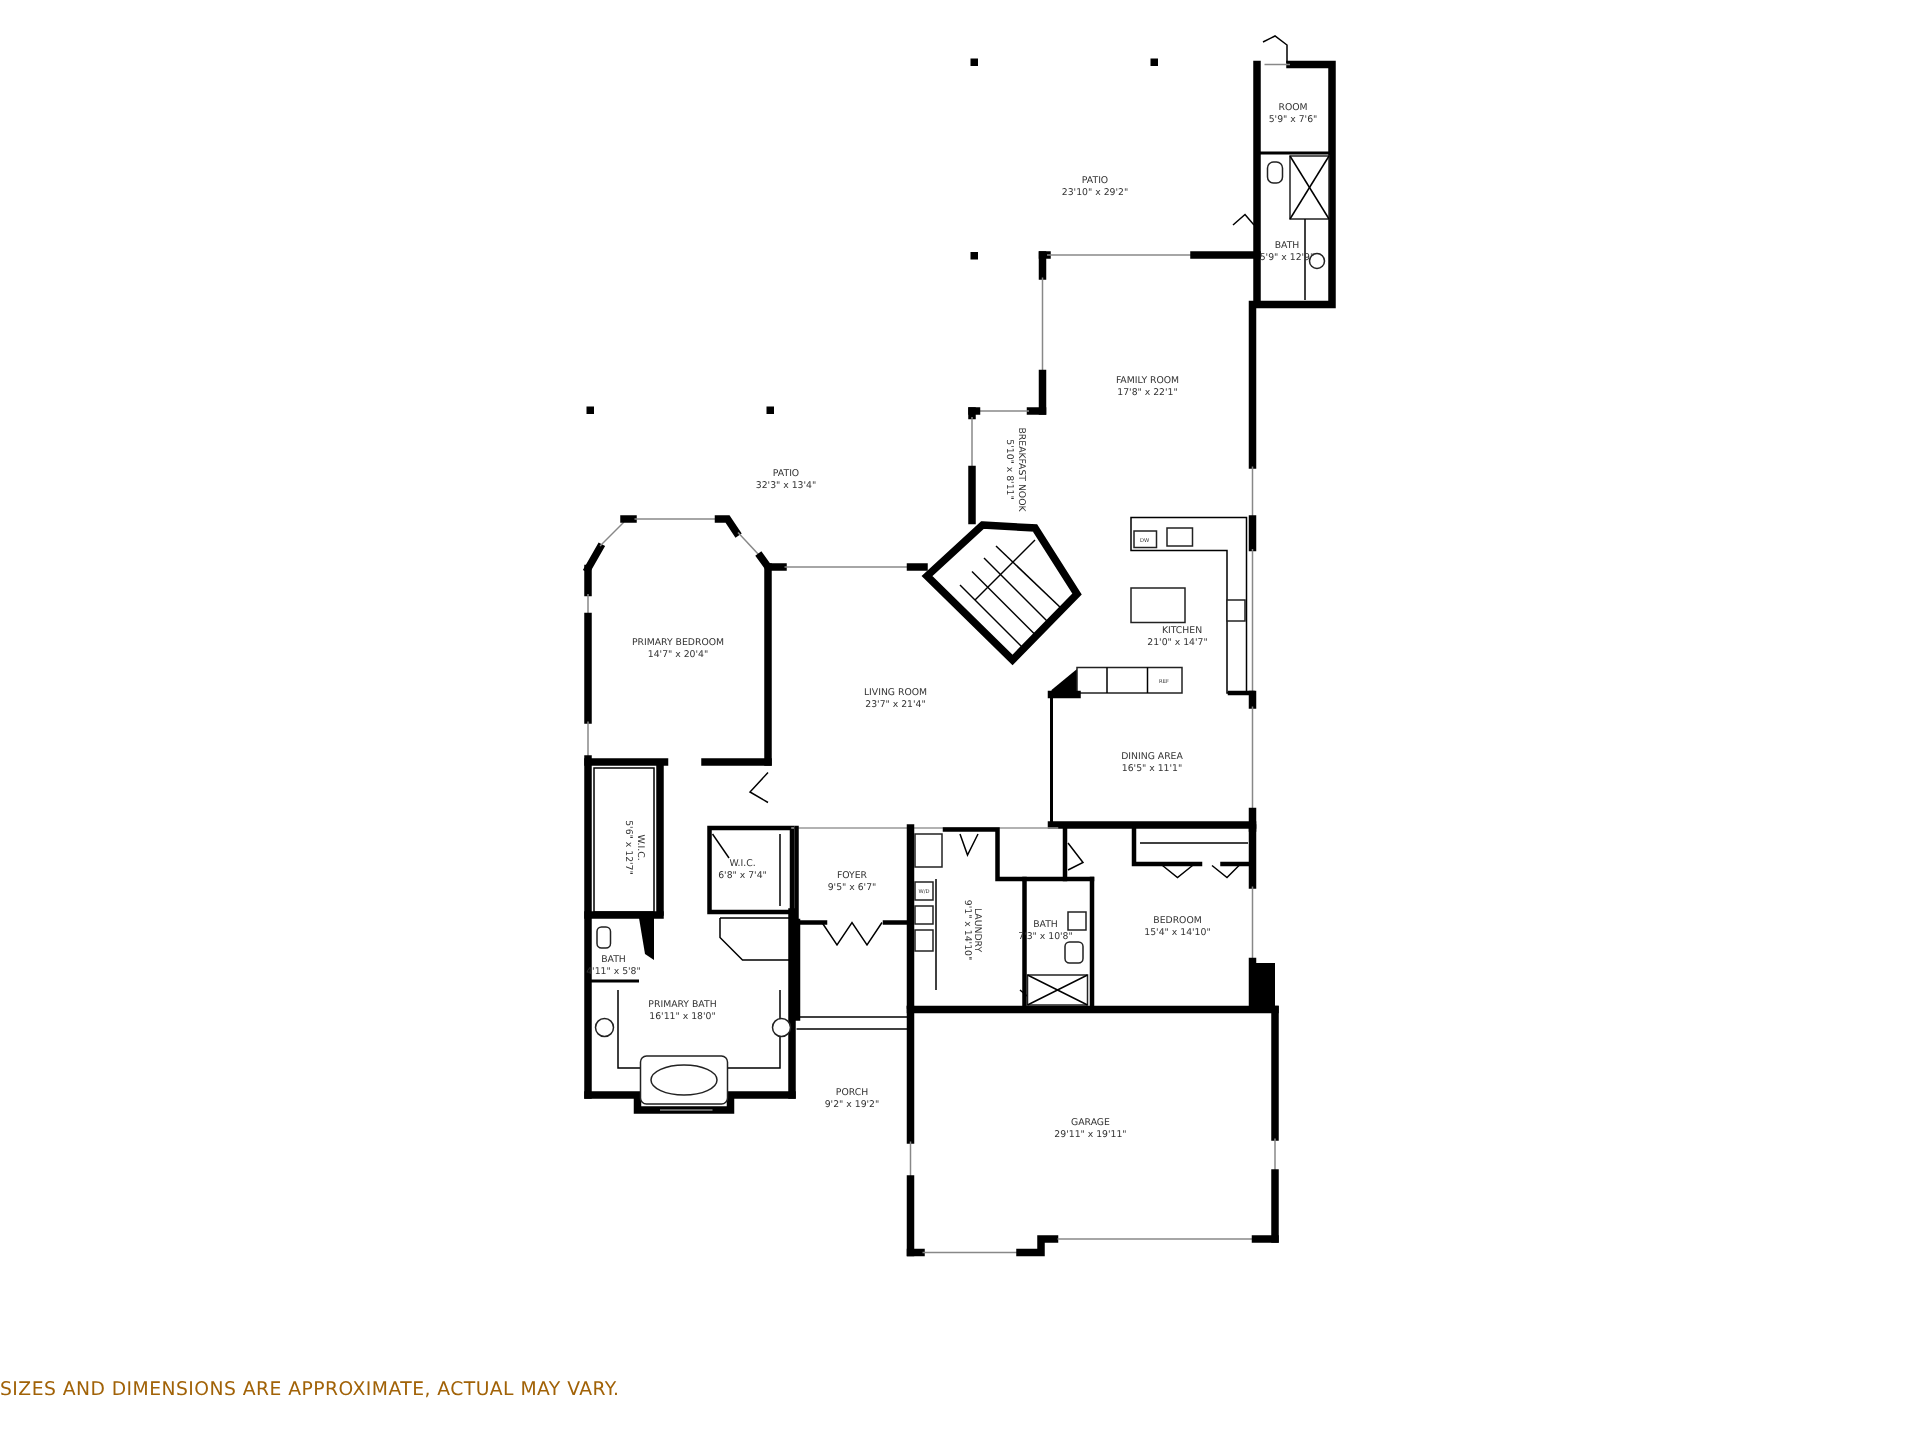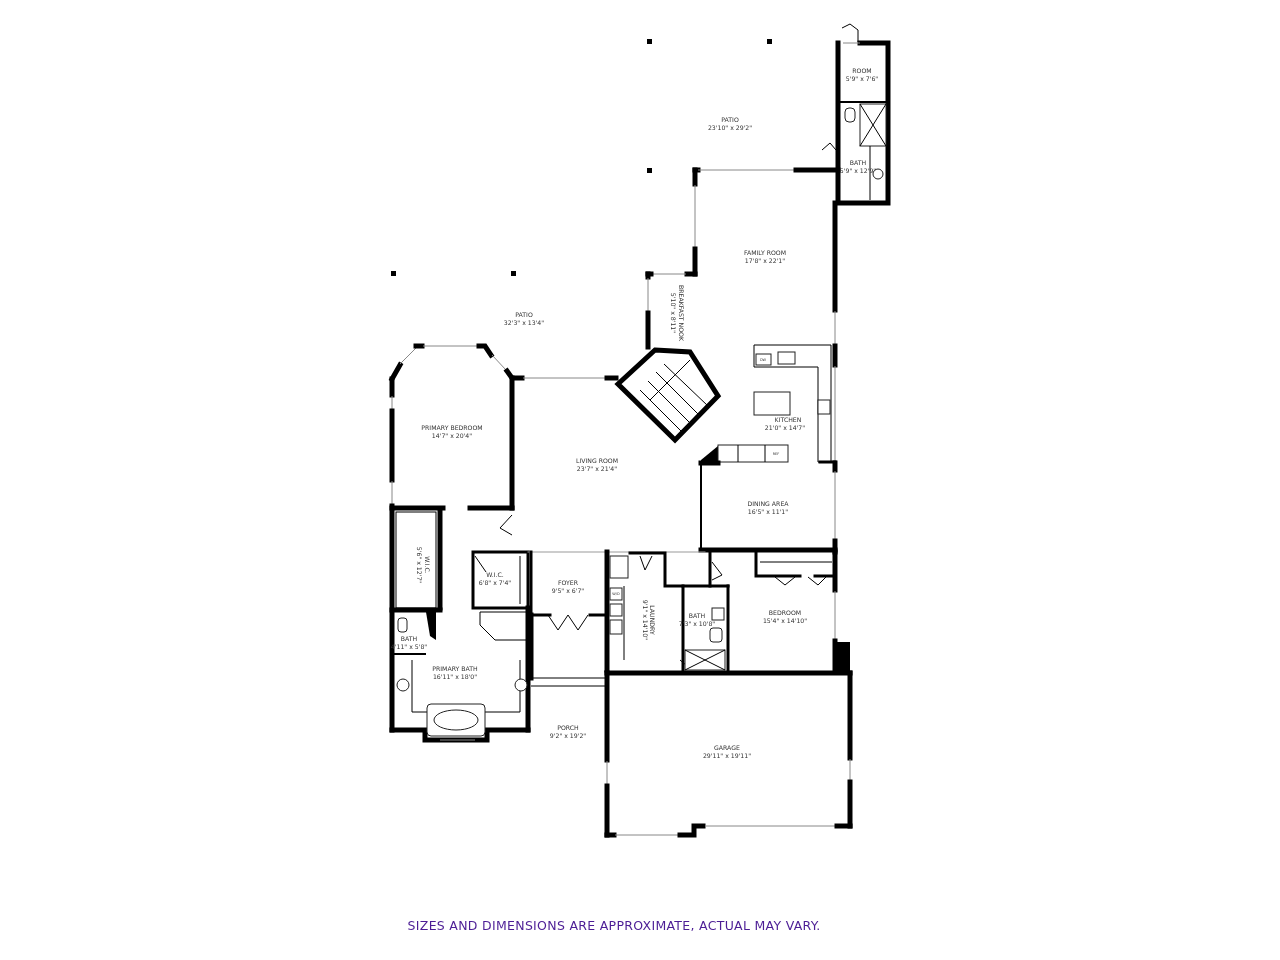--- a/index.html
+++ b/index.html
@@ -5,21 +5,21 @@
   html, body { margin: 0; padding: 0; background: #ffffff; }
   body { width: 1280px; height: 960px; position: relative; overflow: hidden; font-family: "DejaVu Sans", sans-serif; }
   #plan { position: absolute; left: 0; top: 0; width: 1280px; height: 960px; }
   .wall { fill: #000; }
   .wallline { stroke: #000; stroke-width: 5; fill: none; stroke-linecap: square; }
   .thin { stroke: #000; stroke-width: 1; fill: none; }
   .win { stroke: #888; stroke-width: 1; fill: #fff; }
   .fix { stroke: #222; stroke-width: 1; fill: #fff; }
   .lbl { font-family: "DejaVu Sans", sans-serif; font-size: 6.2px; fill: #333; text-anchor: middle; }
   .post { fill: #000; }
-  #disclaimer { position: absolute; left: 0; width: 1228px; top: 918px; text-align: center; font-family: "DejaVu Sans", sans-serif; font-size: 12.5px; color: #4c1d95; letter-spacing: 0.3px; }
+  #disclaimer { position: absolute; left: 0; width: 1228px; top: 918px; font-family: "DejaVu Sans", sans-serif; font-size: 12.5px; color: #a16207; letter-spacing: 0.3px; }
 </style>
 </head>
 <body>
 
 <svg id="plan" viewBox="0 0 1280 960" xmlns="http://www.w3.org/2000/svg">
 
   <g>
     <rect class="post" x="647" y="39" width="5" height="5"></rect>
     <rect class="post" x="767" y="39" width="5" height="5"></rect>
     <rect class="post" x="647" y="168" width="5" height="5"></rect>

